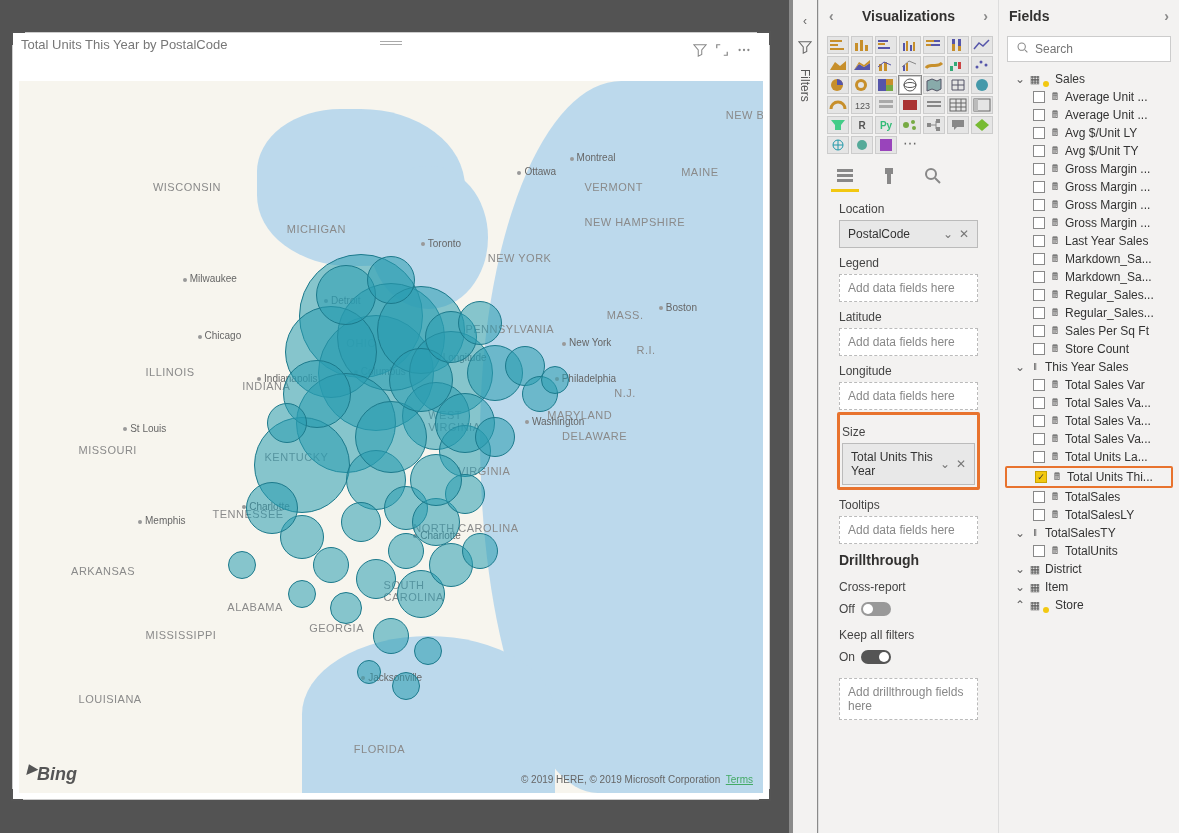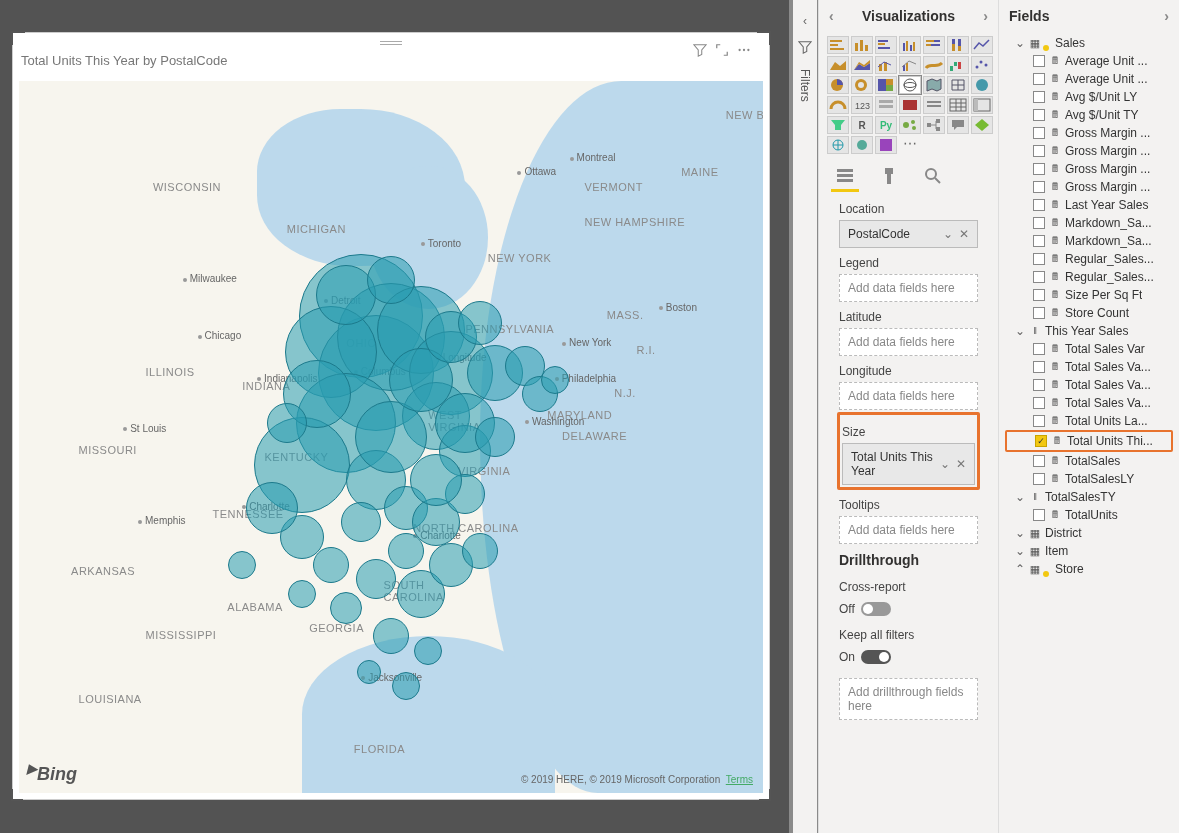--- a/index.html
+++ b/index.html
@@ -12,21 +12,21 @@
 .visual-handles::before, .visual-handles::after { content: ""; position: absolute; width: 12px; height: 12px; border: 2px solid #555; }
 .visual-handles::before { left: 0; top: 0; border-right: none; border-bottom: none; }
 .visual-handles::after { right: 0; top: 0; border-left: none; border-bottom: none; }
 .visual-handles .bl, .visual-handles .br { position: absolute; width: 12px; height: 12px; border: 2px solid #555; }
 .visual-handles .bl { left: 0; bottom: 0; border-right: none; border-top: none; }
 .visual-handles .br { right: 0; bottom: 0; border-left: none; border-top: none; }
 
 .visual-header { position: absolute; top: 10px; right: 18px; display: flex; gap: 8px; color: #777; }
 .drag-grip { position: absolute; top: 8px; left: 50%; transform: translateX(-50%); width: 22px; height: 6px; background: repeating-linear-gradient(to bottom, #aaa, #aaa 1px, transparent 1px, transparent 3px); }
 
-.visual-title { font-size: 13px; color: #777; padding: 20px 8px; }
+.visual-title { font-size: 13px; color: #777; padding: 4px 8px; }
 .map-viewport { position: absolute; left: 6px; top: 48px; right: 6px; bottom: 6px; background: #e8f0e5; overflow: hidden; }
 .map-land { position: absolute; inset: 0; background: #f7f5ee; }
 .map-water { position: absolute; inset: 0; }
 .water-sea { position: absolute; right: 0; top: 0; width: 38%; height: 100%; background: #bcd9ec; border-radius: 60% 0 0 50% / 60% 0 0 60%; }
 .water-lake1 { position: absolute; left: 32%; top: 4%; width: 28%; height: 22%; background: #bcd9ec; border-radius: 40% 50% 50% 45%; }
 .water-lake2 { position: absolute; left: 47%; top: 12%; width: 16%; height: 20%; background: #bcd9ec; border-radius: 50%; }
 .water-gulf { position: absolute; left: 38%; bottom: 0; width: 34%; height: 22%; background: #bcd9ec; border-radius: 50% 50% 0 0; }
 
 .map-label { position: absolute; font-size: 11px; color: #8a8a8a; text-transform: uppercase; letter-spacing: 0.5px; white-space: nowrap; }
 .map-city { position: absolute; font-size: 10px; color: #666; white-space: nowrap; }
@@ -489,20 +489,29 @@
     </div>
     <div class="well-box" style="margin-top:10px">Add drillthrough fields here</div>
   </div>
 </div>
 
 <div class="fields-pane">
   <div class="pane-header">
     <span>Fields</span>
     <span class="chev">›</span>
   </div>
+  <div class="search-box">
+    <span>
+      <svg viewBox="0 0 16 16" width="13" height="13">
+          <circle cx="7" cy="7" r="4.5" fill="none" stroke="#888" stroke-width="1.3"></circle>
+          <path d="M11 11L14 14" stroke="#888" stroke-width="1.3"></path>
+        </svg>
+    </span>
+    <input type="text" placeholder="Search" style="">
+  </div>
 
   <div class="fields-tree">
     <div class="tree-row table-head level1">
       <span class="chev">⌄</span>
       <span class="ficon table"></span>
         <span class="yellow-dot"></span>
       <span class="txt">Sales</span>
     </div>
     <div class="tree-row level2">
         <span class="cb"></span>
@@ -565,21 +574,21 @@
         <span class="txt">Regular_Sales...</span>
       </div>
     <div class="tree-row level2">
         <span class="cb"></span>
         <span class="ficon measure"></span>
         <span class="txt">Regular_Sales...</span>
       </div>
     <div class="tree-row level2">
         <span class="cb"></span>
         <span class="ficon measure"></span>
-        <span class="txt">Size Per Sq Ft</span>
+        <span class="txt">Sales Per Sq Ft</span>
       </div>
     <div class="tree-row level2">
         <span class="cb"></span>
         <span class="ficon measure"></span>
         <span class="txt">Store Count</span>
       </div>
 
     <div class="tree-row level1">
       <span class="chev">⌄</span>
       <span class="ficon hier"></span>

